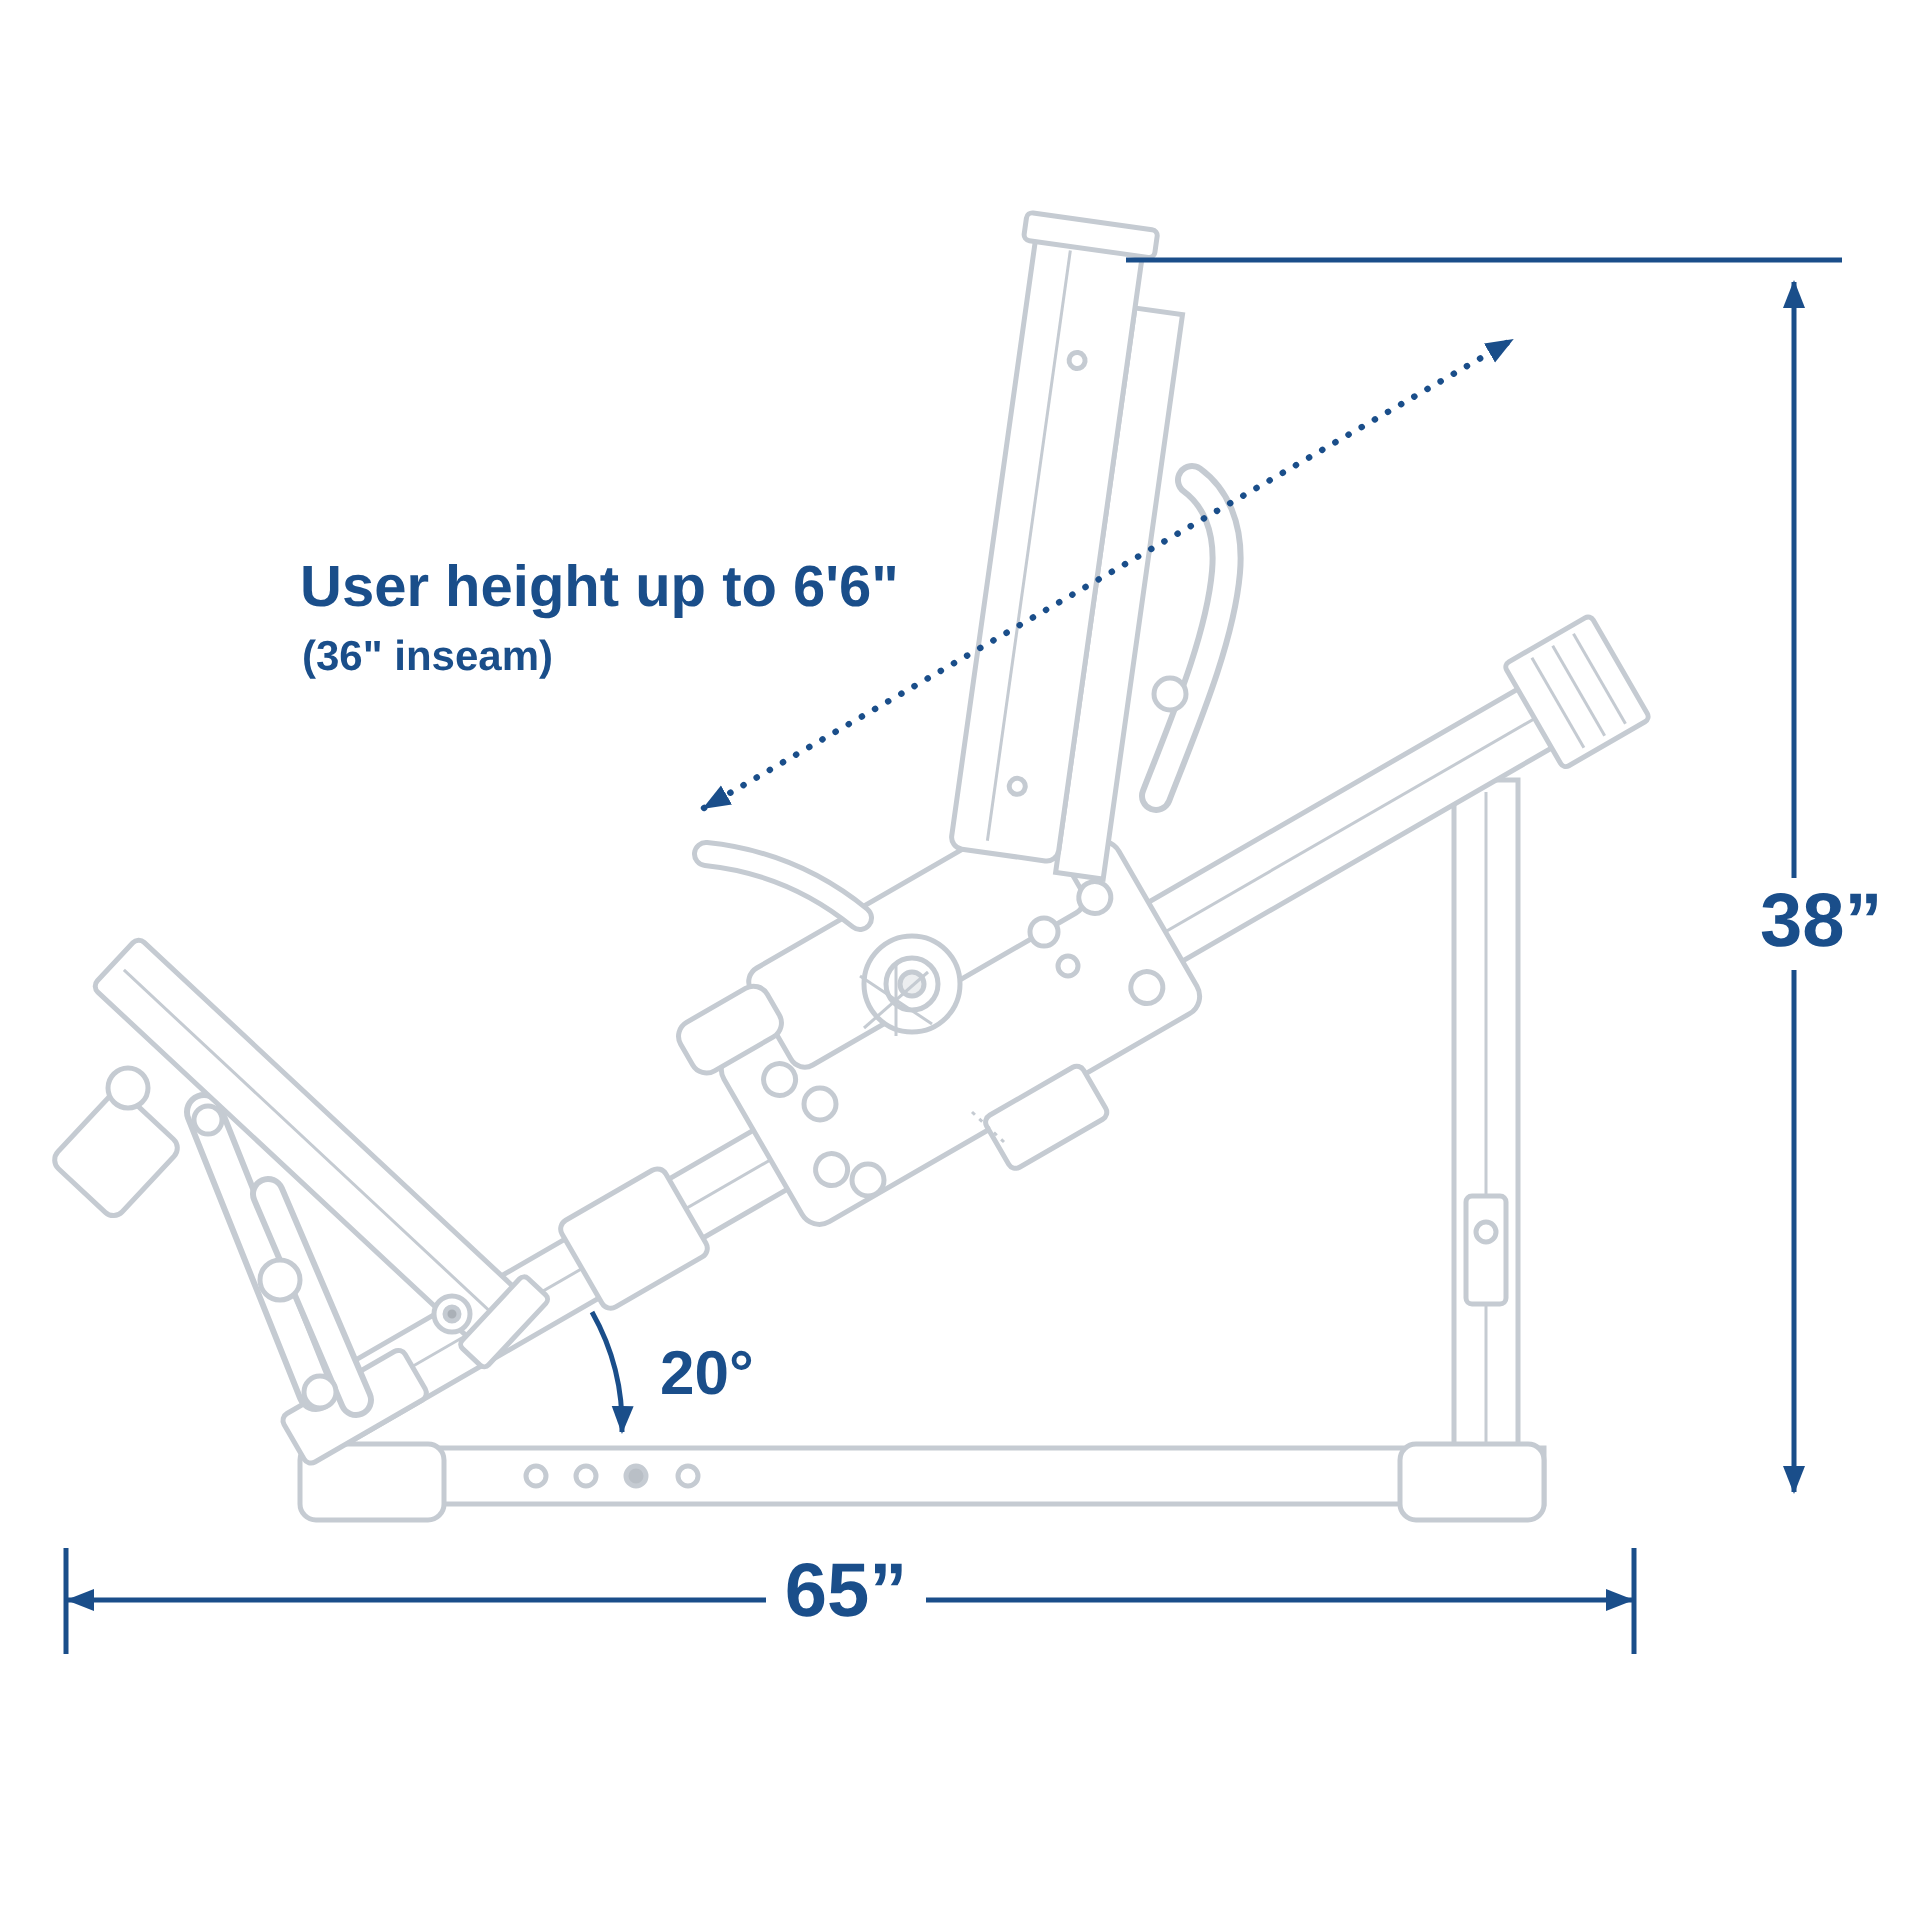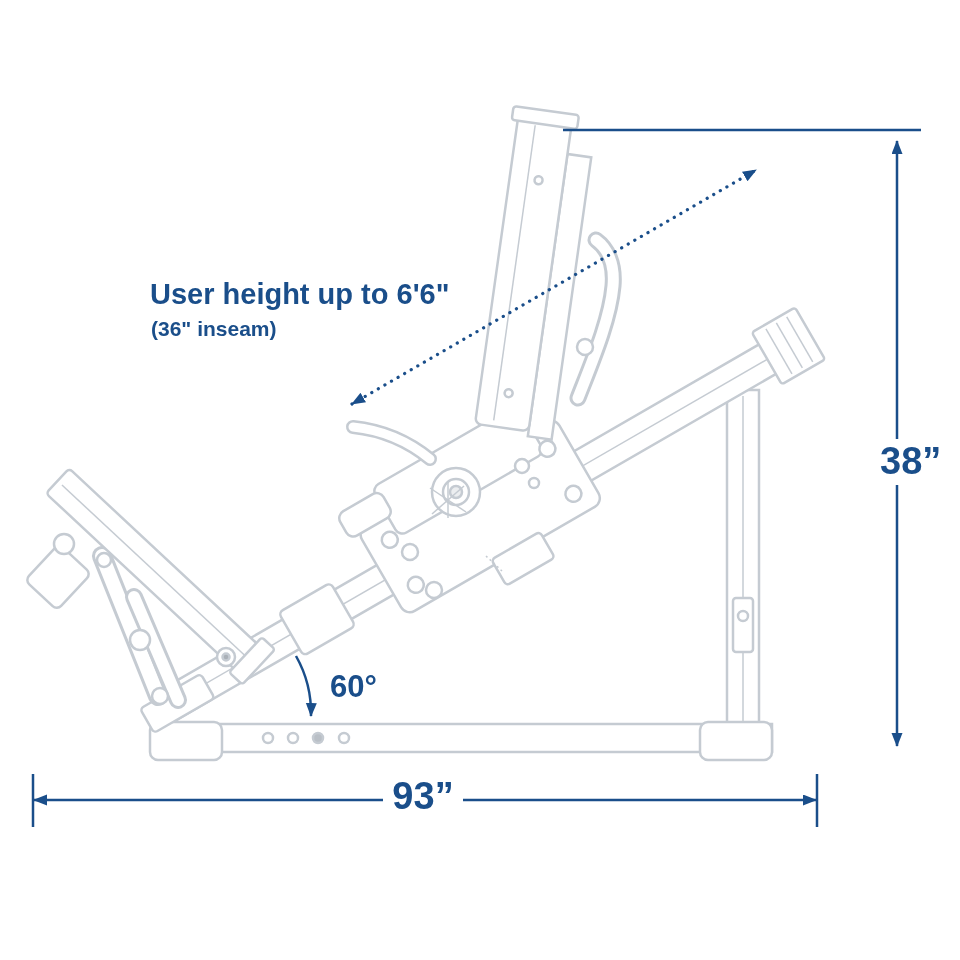--- a/index.html
+++ b/index.html
@@ -137,17 +137,17 @@
       <line x1="817" y1="774" x2="817" y2="827" stroke-width="2.5"></line>
       <line x1="34" y1="800" x2="383" y2="800" stroke-width="2.5" marker-start="url(#ah)"></line>
       <line x1="463" y1="800" x2="816" y2="800" stroke-width="2.5" marker-end="url(#ah)"></line>
 
       <path d="M 296 656 A 116 116 0 0 1 311 716" stroke-width="2.5" marker-end="url(#ah)"></path>
     </g>
   </svg>
 
   <div class="label lbl-user-height">User height up to 6'6"</div>
   <div class="label lbl-inseam">(36" inseam)</div>
-  <div class="label lbl-angle">60°</div>
+  <div class="label lbl-angle">20°</div>
   <div class="label lbl-h57">38”</div>
-  <div class="label lbl-w65">93”</div>
+  <div class="label lbl-w65">65”</div>
 
 </div>
 
 </body></html>

